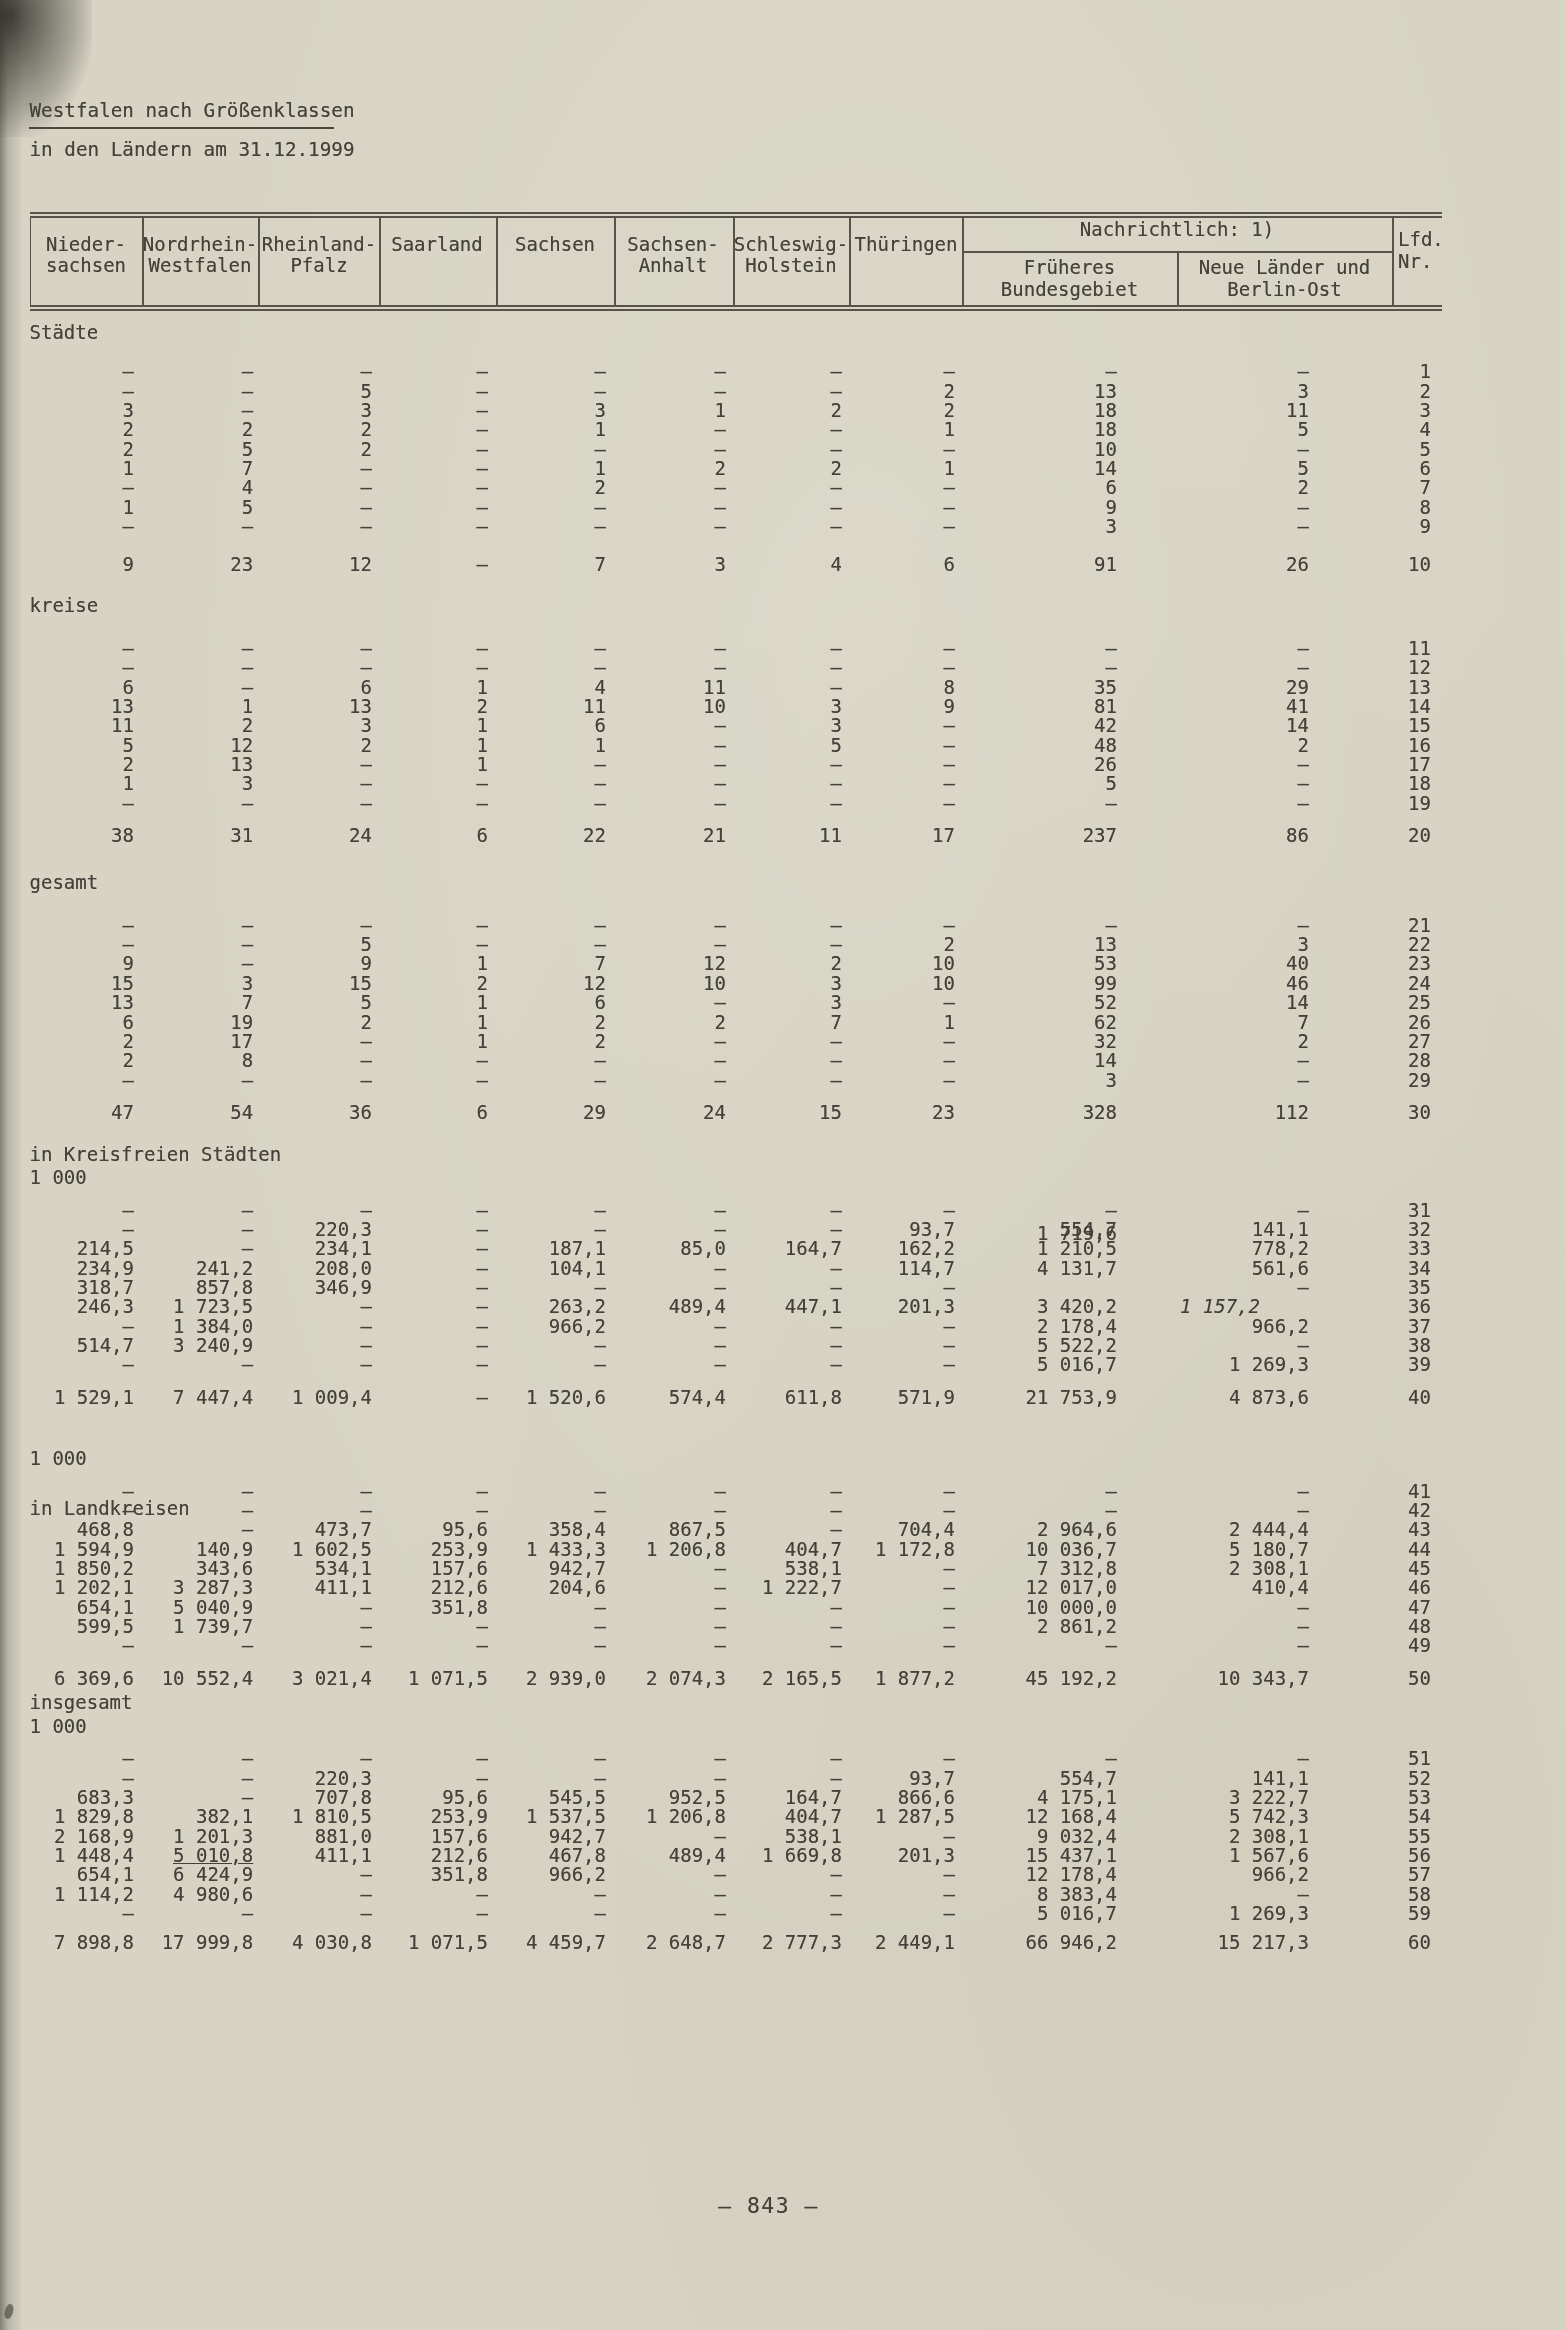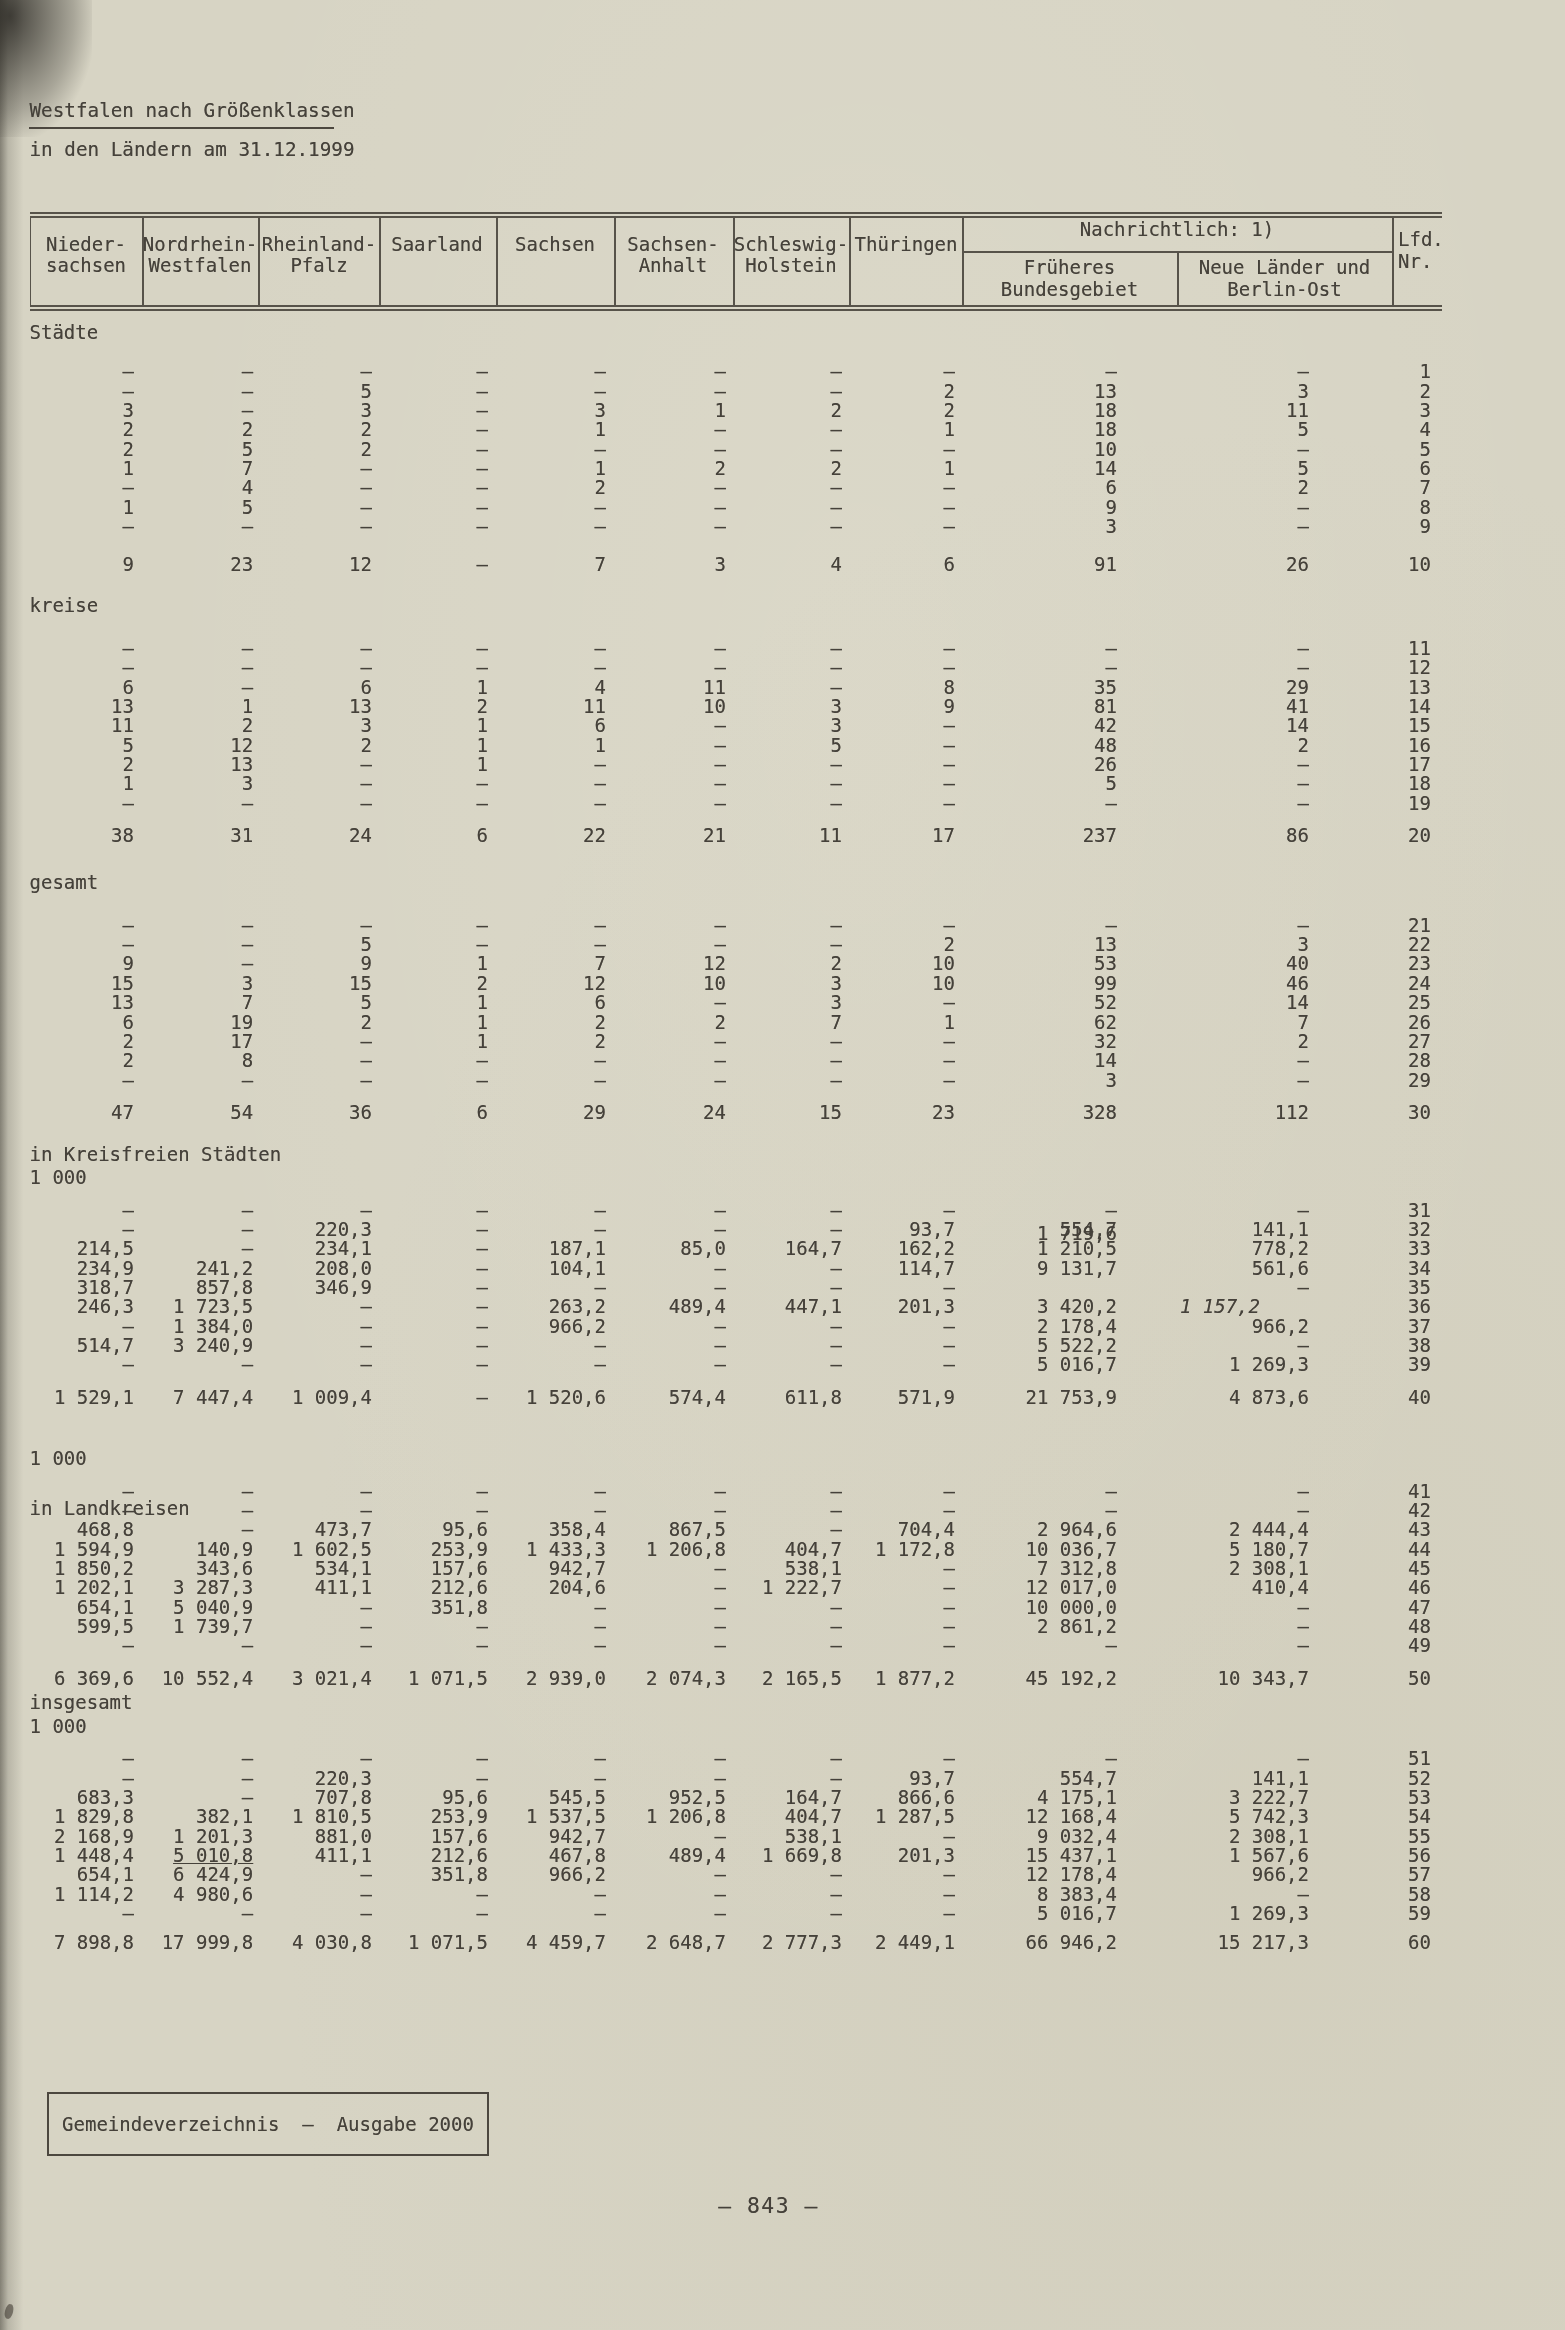--- a/index.html
+++ b/index.html
@@ -460,21 +460,21 @@
       <div class="num ink" style="left: 1065px; top: 1239px;">778,2</div>
       <div class="num ink" style="left: 1187px; top: 1239px;">33</div>
       <div class="num ink" style="left: -110px; top: 1259px;">234,9</div>
       <div class="num ink" style="left: 9.2px; top: 1259px;">241,2</div>
       <div class="num ink" style="left: 128px; top: 1259px;">208,0</div>
       <div class="num ink" style="left: 244px; top: 1259px;">–</div>
       <div class="num ink" style="left: 362px; top: 1259px;">104,1</div>
       <div class="num ink" style="left: 482px; top: 1259px;">–</div>
       <div class="num ink" style="left: 598px; top: 1259px;">–</div>
       <div class="num ink" style="left: 711px; top: 1259px;">114,7</div>
-      <div class="num ink" style="left: 873px; top: 1259px;">9 131,7</div>
+      <div class="num ink" style="left: 873px; top: 1259px;">4 131,7</div>
       <div class="num ink" style="left: 1065px; top: 1259px;">561,6</div>
       <div class="num ink" style="left: 1187px; top: 1259px;">34</div>
       <div class="num ink" style="left: -110px; top: 1278px;">318,7</div>
       <div class="num ink" style="left: 9.2px; top: 1278px;">857,8</div>
       <div class="num ink" style="left: 128px; top: 1278px;">346,9</div>
       <div class="num ink" style="left: 244px; top: 1278px;">–</div>
       <div class="num ink" style="left: 362px; top: 1278px;">–</div>
       <div class="num ink" style="left: 482px; top: 1278px;">–</div>
       <div class="num ink" style="left: 598px; top: 1278px;">–</div>
       <div class="num ink" style="left: 711px; top: 1278px;">–</div>
@@ -755,19 +755,16 @@
       <div class="num ink" style="left: 244px; top: 1933px;">1 071,5</div>
       <div class="num ink" style="left: 362px; top: 1933px;">4 459,7</div>
       <div class="num ink" style="left: 482px; top: 1933px;">2 648,7</div>
       <div class="num ink" style="left: 598px; top: 1933px;">2 777,3</div>
       <div class="num ink" style="left: 711px; top: 1933px;">2 449,1</div>
       <div class="num ink" style="left: 873px; top: 1933px;">66 946,2</div>
       <div class="num ink" style="left: 1065px; top: 1933px;">15 217,3</div>
       <div class="num ink" style="left: 1187px; top: 1933px;">60</div>
     </div>
 
-  <div class="footer-box">
-    <span class="ink">Gemeindeverzeichnis  –  Ausgabe 2000</span>
-  </div>
   <div class="page-number ink">– 843 –</div>
   <div class="bottom-artifact"></div>
 </div>
 
 
 </body></html>

